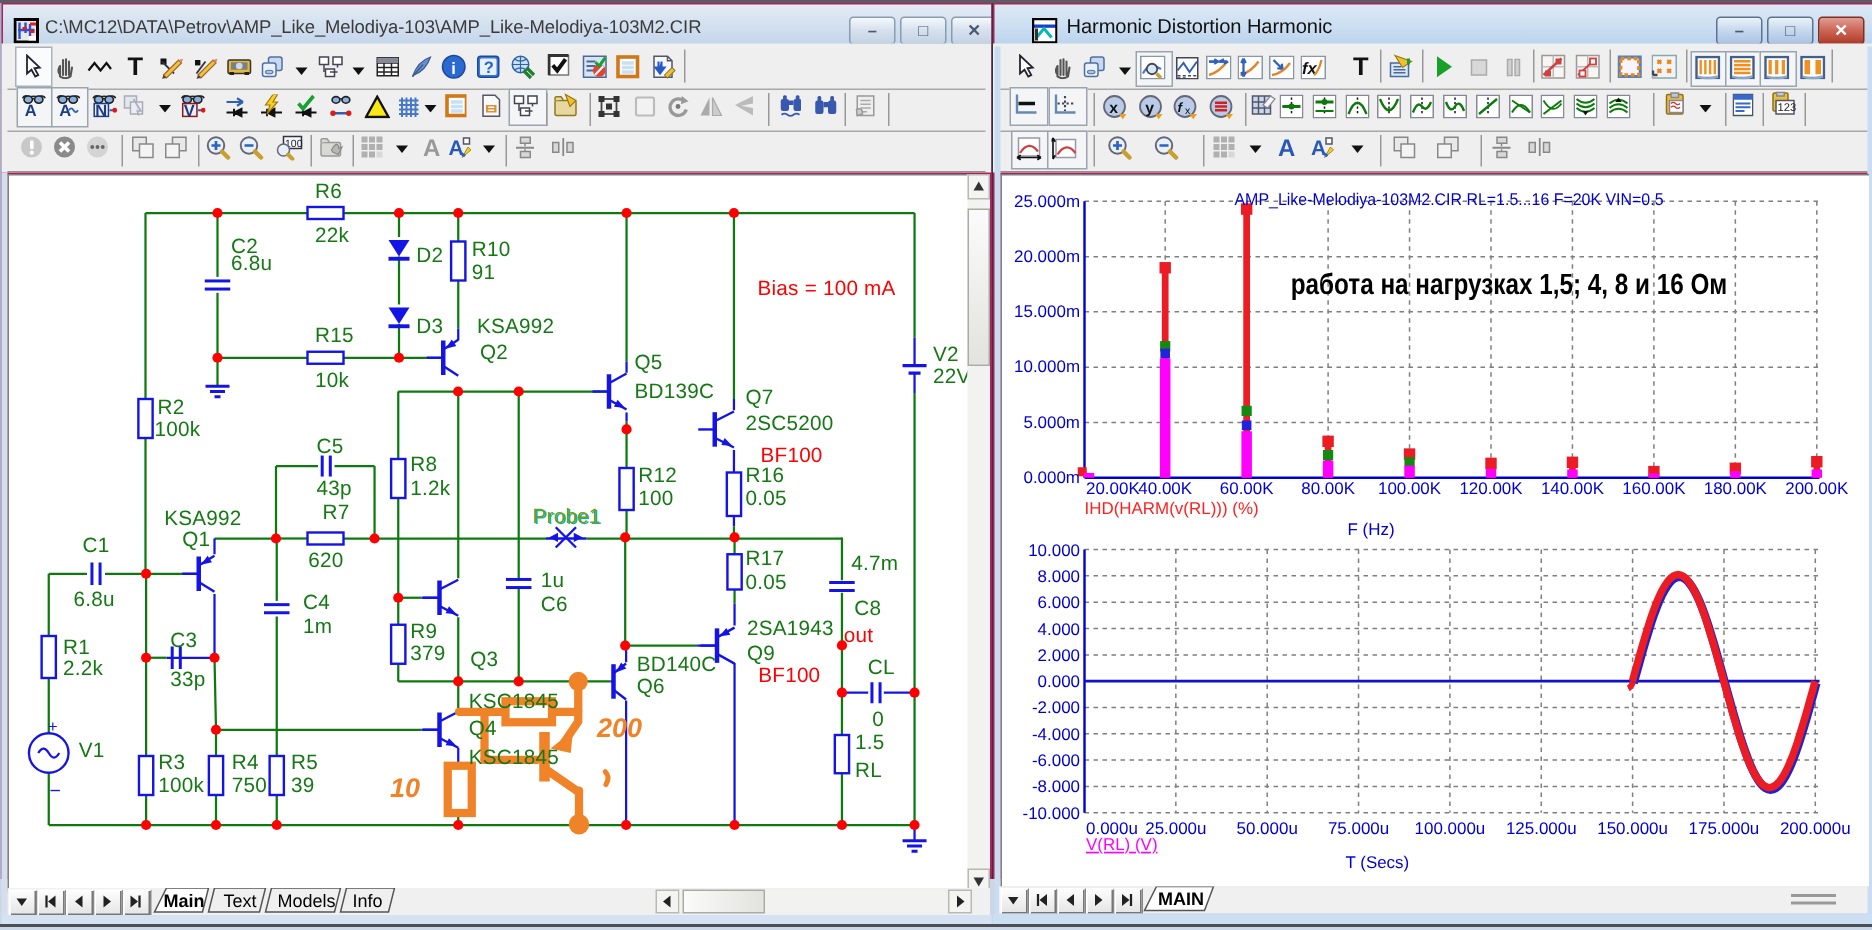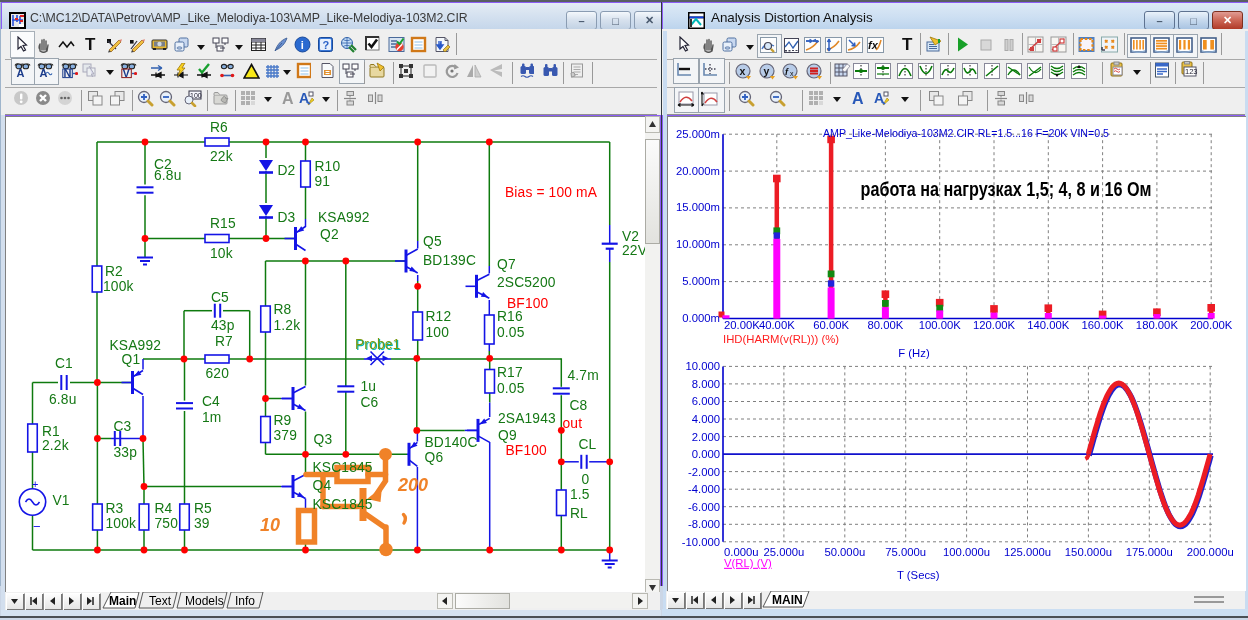--- a/index.html
+++ b/index.html
@@ -1,18 +1,18 @@
 <!DOCTYPE html>
 <html><head><meta charset="utf-8">
 <style>
 html,body{margin:0;padding:0;}
 body{width:1248px;height:620px;position:relative;overflow:hidden;background:#CBD6E6;font-family:"Liberation Sans",sans-serif;}
 #topstrip{position:absolute;left:0;top:0;width:1248px;height:3px;background:#585D63;}
 #botstrip{position:absolute;left:0;top:616px;width:1248px;height:2px;background:#4A4F55;}
-.win{position:absolute;top:2px;height:584px;background:#8b5cf6;}
+.win{position:absolute;top:2px;height:584px;background:#be185d;}
 #lwin{left:0;width:660px;border-left:1px solid #9FB5CC;border-right:1px solid #B9C8DA;}
 #rwin{left:661px;width:587px;border-left:1px solid #30383E;}
 .tbar{position:absolute;left:1px;top:1px;right:0;height:28px;background:linear-gradient(#E4ECF5,#D3E0EF 50%,#C3D5EA);}
 #rwin .tbar{background:linear-gradient(#DCE9F6,#CDDFF2 50%,#B9D2EC);}
 .titletext{position:absolute;left:28px;top:8px;font-size:12.3px;color:#3A3A3A;white-space:pre;letter-spacing:-0.05px;}
 .capbtns{position:absolute;top:8px;height:17px;display:flex;}
 .cb{width:29px;height:17px;border:1px solid #8A9CB2;border-radius:3px;margin-left:3px;background:linear-gradient(#F4F8FC,#D8E2EE 45%,#C2D2E4);position:relative;}
 .cbg{position:absolute;left:0;top:0;width:100%;height:100%;display:flex;align-items:center;justify-content:center;font-size:11px;color:#4A5A6E;font-weight:bold;}
 #rwin .cb{border-color:#5E7290;background:linear-gradient(#EAF2FA,#C8DAEE 45%,#A9C4E2);}
 #rwin .cb.close{background:linear-gradient(#E09C94,#CE6A5A 45%,#B03A28);border-color:#7E3020;}
@@ -757,21 +757,21 @@
 <div class="win" id="rwin">
   <div class="tbar">
     <svg style="position:absolute;left:25px;top:9px" width="17" height="17" viewBox="0 0 17 17">
         <rect x="0" y="0" width="17" height="17" fill="#000"></rect>
         <rect x="1.5" y="1.5" width="14" height="3" fill="#FFF"></rect>
         <rect x="1.5" y="4.5" width="14" height="2" fill="#1040E0"></rect>
         <rect x="1.5" y="6.5" width="14" height="9" fill="#FFF"></rect>
         <path d="M3 13 L8 7 L13 13" stroke="#00B8B8" stroke-width="2" fill="none"></path>
         <rect x="2" y="7" width="2" height="8" fill="#333"></rect>
       </svg>
-    <div class="titletext" style="left:48px;color:#111;font-size:13.4px;top:7px">Analysis Distortion Analysis</div>
+    <div class="titletext" style="left:48px;color:#111;font-size:13.4px;top:7px">Harmonic Distortion Harmonic</div>
     <div class="capbtns" style="left:478px">
       <div class="cb">
           <div class="cbg">–</div>
         </div>
       <div class="cb">
           <div class="cbg">□</div>
         </div>
       <div class="cb close">
           <div class="cbg">✕</div>
         </div>

